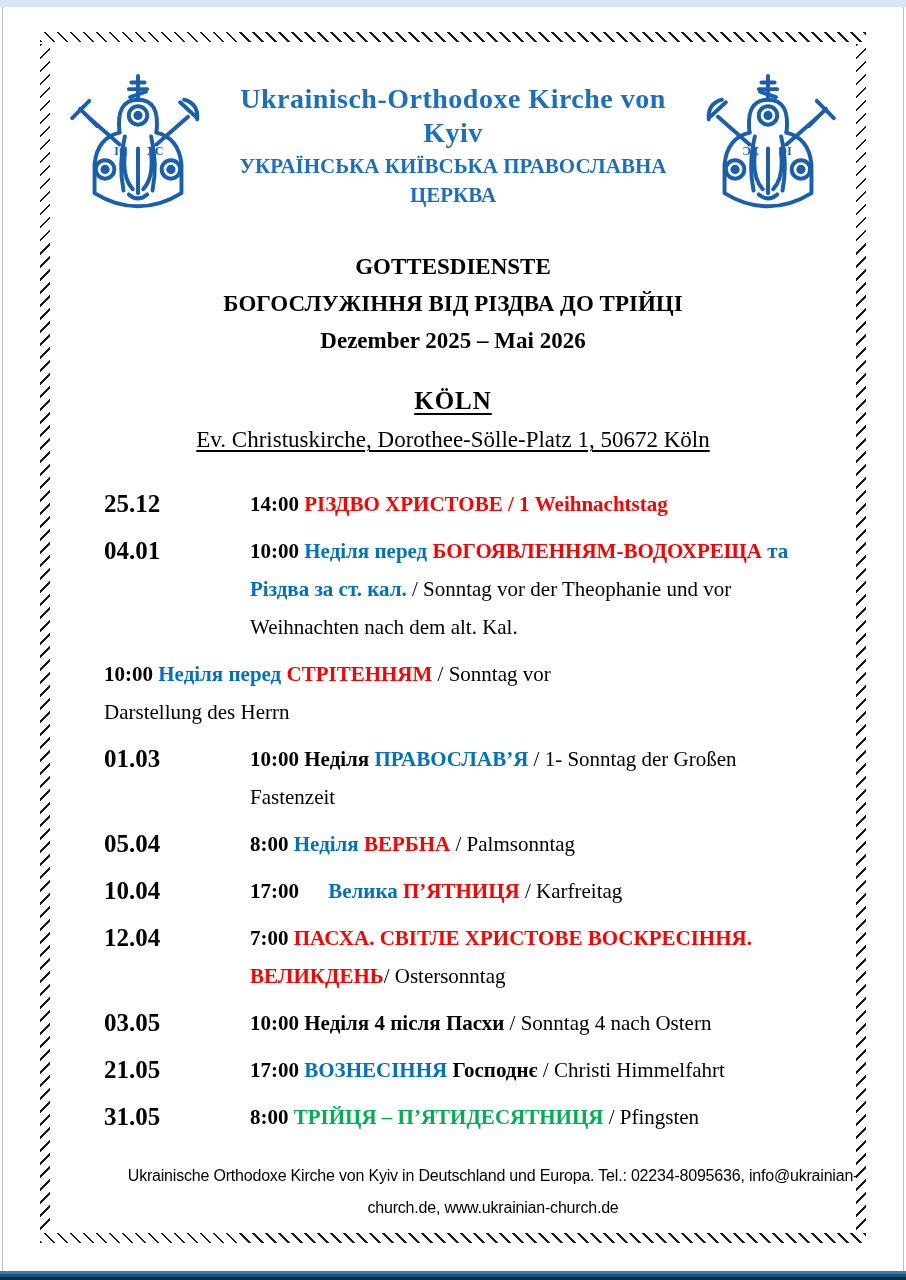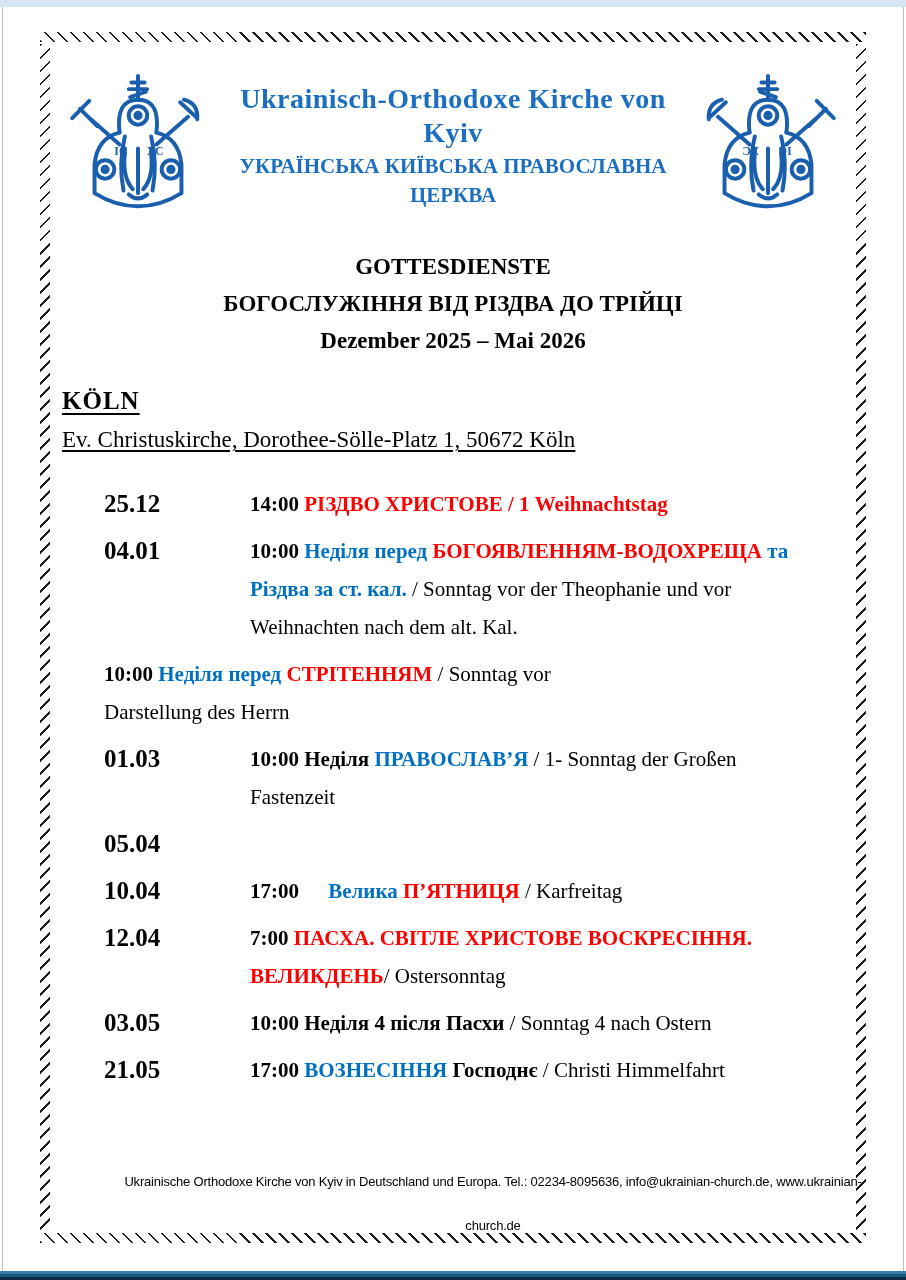--- a/index.html
+++ b/index.html
@@ -41,37 +41,37 @@
   .org-gothic{
     color:var(--brand); font-weight:bold; font-size:28px; letter-spacing:.5px;
     font-family:"Liberation Serif","DejaVu Serif",serif; line-height:34px;
   }
   .org-ukr{
     color:var(--brand); font-weight:bold; font-size:21px; line-height:29px;
     max-width:470px; margin:2px auto 0;
   }
   .title-block{text-align:center; margin-top:18px; font-weight:bold; color:#000;}
   .title-block div{font-size:23px; line-height:37px;}
-  .location{text-align:left; margin-top:28px;}
+  .location{text-align:center; margin-top:28px;}
   .city{
     display:inline-block; font-weight:bold; font-size:25px; letter-spacing:1px;
     text-decoration:underline; text-decoration-thickness:2px; text-underline-offset:4px;
   }
   .address{margin-top:12px; font-size:23px; text-decoration:underline; text-underline-offset:3px;}
   
   .schedule{margin-top:32px; padding-left:42px;}
   .row{display:flex; margin-bottom:9px;}
   .date{flex:0 0 146px; font-weight:bold; font-size:25px; line-height:38px;font-family:Liberation Serif, serif;}
   .desc{flex:0 0 540px; font-size:21px; line-height:38px;}
   .time{font-weight:bold; color:#000;}
   .desc .b{font-weight:bold;}
   
   .footer{position:absolute; top:1128px; left:63px; width:780px; text-align:center; color:#000;}
   .footer-notice{font-size:17.5px; line-height:34px; font-family:"Liberation Serif","DejaVu Serif",serif;}
-  .footer-contact{font-size:13px; line-height:44px; font-family:"Liberation Sans","DejaVu Sans",sans-serif; letter-spacing:-.2px;}
+  .footer-contact{font-size:16px; line-height:32px; font-family:"Liberation Sans","DejaVu Sans",sans-serif; letter-spacing:-.2px;}
 </style>
 </head>
 <body>
 
 <div class="chrome-top"></div>
 <div class="chrome-left"></div>
 <div class="chrome-right"></div>
 <div class="chrome-bottom"></div>
 
 <div class="frame-top"></div>
@@ -150,36 +150,41 @@
       </div>
       <div class="row">
         <div class="desc"><span class="time">10:00 </span><span class="b" style="color: var(--blue);">Неділя перед </span><span class="b" style="color: var(--red);">СТРІТЕННЯМ</span><span style="color: var(--black);"> / Sonntag vor Darstellung des Herrn</span></div>
       </div>
       <div class="row">
         <div class="date">01.03</div>
         <div class="desc"><span class="time">10:00 </span><span class="b" style="color: var(--black);">Неділя </span><span class="b" style="color: var(--blue);">ПРАВОСЛАВ’Я</span><span style="color: var(--black);"> / 1- Sonntag der Großen Fastenzeit</span></div>
       </div>
       <div class="row">
         <div class="date">05.04</div>
+        <div class="desc"><span class="time">8:00 </span><span class="b" style="color: var(--blue);">Неділя </span><span class="b" style="color: var(--red);">ВЕРБНА</span><span style="color: var(--black);"> /  Palmsonntag</span></div>
       </div>
       <div class="row">
         <div class="date">10.04</div>
         <div class="desc"><span class="time">17:00 </span><span class="b" style="color: var(--blue); margin-left: 24px;">Велика </span><span class="b" style="color: var(--red);">П’ЯТНИЦЯ</span><span style="color: var(--black);"> / Karfreitag</span></div>
       </div>
       <div class="row">
         <div class="date">12.04</div>
         <div class="desc"><span class="time">7:00 </span><span class="b" style="color: var(--red);">ПАСХА. СВІТЛЕ ХРИСТОВЕ ВОСКРЕСІННЯ. ВЕЛИКДЕНЬ</span><span style="color: var(--black);">/ Ostersonntag</span></div>
       </div>
       <div class="row">
         <div class="date">03.05</div>
         <div class="desc"><span class="time">10:00 </span><span class="b" style="color: var(--black);">Неділя 4 після Пасхи </span><span style="color: var(--black);">/ Sonntag 4 nach Ostern</span></div>
       </div>
       <div class="row">
         <div class="date">21.05</div>
         <div class="desc"><span class="time">17:00 </span><span class="b" style="color: var(--blue);">ВОЗНЕСІННЯ </span><span class="b" style="color: var(--black);">Господнє </span><span style="color: var(--black);">/ Christi Himmelfahrt</span></div>
       </div>
+      <div class="row">
+        <div class="date">31.05</div>
+        <div class="desc"><span class="time">8:00 </span><span class="b" style="color: var(--green);">ТРІЙЦЯ – П’ЯТИДЕСЯТНИЦЯ </span><span style="color: var(--black);">/ Pfingsten</span></div>
+      </div>
     </div>
 
   <div class="footer">
     <div class="footer-contact"><span>Ukrainische Orthodoxe Kirche von Kyiv in Deutschland und Europa. Tel.: 02234-8095636, </span><span>info@ukrainian-church.de</span><span>, </span><span>www.ukrainian-church.de</span></div>
   </div>
 
 </div>
 
 </body></html>

